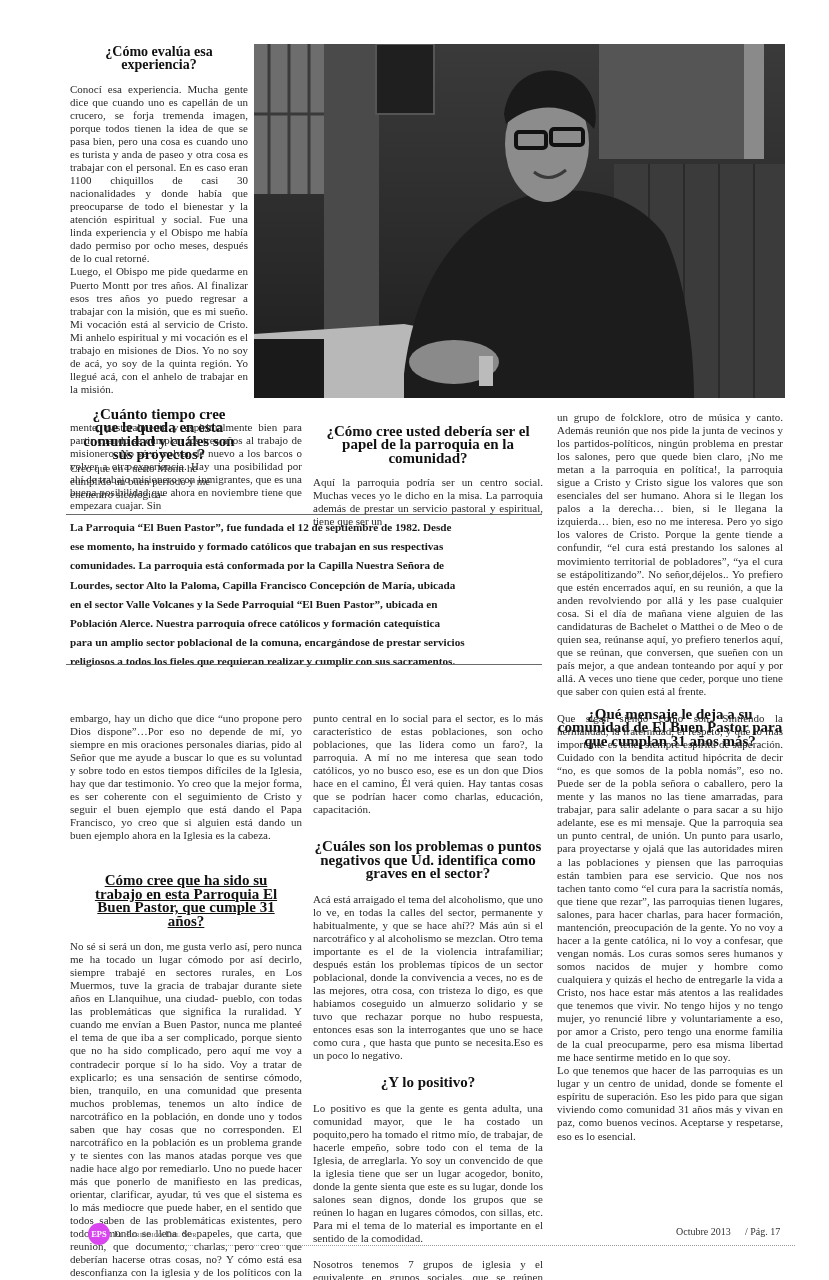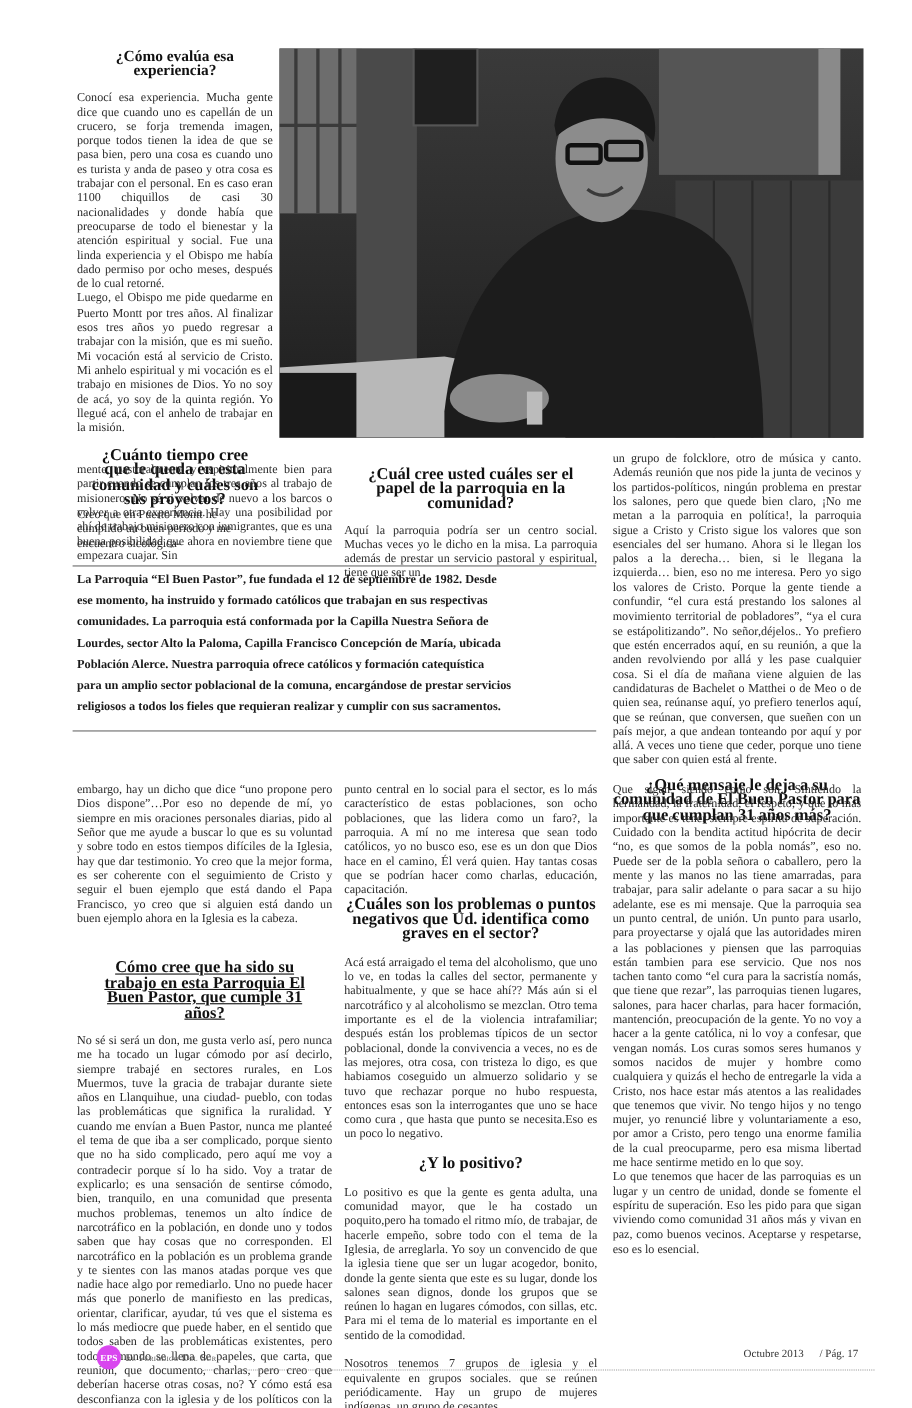--- a/index.html
+++ b/index.html
@@ -70,50 +70,51 @@
     <rect x="297" y="85" width="32" height="16" rx="3" fill="none" stroke="#111" stroke-width="4"></rect>
 
     <path d="M280,128 Q295,140 312,126" stroke="#3a3a3a" stroke-width="3" fill="none"></path>
 
     <ellipse cx="200" cy="318" rx="45" ry="22" fill="#8a8a8a"></ellipse>
     <rect x="225" y="312" width="14" height="30" fill="#bbb"></rect>
   </svg>
 </div>
 
 <div class="abs" style="left:313px; top:425px; width:230px;">
-  <h3 class="q" style="padding:0 8px;">¿Cuál cree usted cuáles ser el  papel de la parroquia en la comunidad?</h3>
+  <h3 class="q" style="padding:0 8px;">¿Cómo cree usted debería ser el  papel de la parroquia en la comunidad?</h3>
   <div class="body-text" style="margin-top:11px;">Aquí la parroquia podría ser un centro social. Muchas veces yo le dicho en la misa. La parroquia además de prestar un servicio pastoral y espiritual, tiene que ser un</div>
 </div>
 
 <div class="abs" style="left:557px; top:411px; width:226px;">
   <div class="body-text">un grupo de folcklore, otro de música y canto. Además reunión que nos pide la junta de vecinos y los partidos-políticos, ningún problema en prestar los salones, pero que quede bien claro, ¡No me metan a la parroquia en política!, la parroquia sigue a Cristo y Cristo sigue los valores que son esenciales del ser humano. Ahora si le llegan los palos a la derecha… bien, si le llegana la izquierda… bien, eso no me interesa. Pero yo sigo los valores de Cristo. Porque la gente tiende a confundir, “el cura está prestando los salones al movimiento territorial de pobladores”, “ya el cura se estápolitizando”. No señor,déjelos.. Yo prefiero que estén encerrados aquí, en su reunión, a que la anden revolviendo por allá y les pase cualquier cosa. Si el día de mañana viene alguien de las candidaturas de Bachelet o Matthei o de Meo o de quien sea, reúnanse aquí, yo prefiero tenerlos aquí, que se reúnan, que conversen, que sueñen con un país mejor, a que andean tonteando por aquí y por allá. A veces uno tiene que ceder, porque uno tiene que saber con quien está al frente.</div>
   <h3 class="q" style="margin-top:10px;">¿Qué mensaje le deja a su comunidad de El Buen Pastor para que cumplan 31 años más?</h3>
 </div>
 
 <div class="abs rule" style="left:66px; top:514px; width:476px;"></div>
 <div class="abs callout" style="left:70px; top:518px; width:470px;">
   <div>La Parroquia “El Buen Pastor”, fue fundada el 12 de septiembre de 1982. Desde</div>
   <div>ese momento, ha instruido y formado católicos que trabajan en sus respectivas</div>
   <div>comunidades. La parroquia está conformada por la Capilla Nuestra Señora de</div>
   <div>Lourdes, sector Alto la Paloma, Capilla Francisco Concepción de María, ubicada</div>
+  <div>en  el sector Valle Volcanes y la Sede Parroquial “El Buen Pastor”, ubicada en</div>
   <div>Población Alerce. Nuestra parroquia ofrece católicos y formación catequística</div>
   <div>para un amplio sector poblacional de la comuna, encargándose de prestar servicios</div>
   <div>religiosos a todos los fieles que requieran realizar y cumplir con sus sacramentos.</div>
 </div>
 <div class="abs rule" style="left:66px; top:664px; width:476px;"></div>
 
 <div class="abs" style="left:70px; top:712px; width:232px;">
   <div class="body-text">embargo,  hay un dicho que dice “uno propone pero Dios dispone”…Por eso no depende de mí, yo siempre en mis oraciones personales diarias, pido al Señor que me ayude a buscar lo que es su voluntad y sobre todo en estos tiempos difíciles de la Iglesia, hay que dar testimonio. Yo creo que la mejor forma, es ser coherente con el seguimiento de Cristo y seguir el buen ejemplo que está dando el Papa Francisco, yo creo que si alguien está dando un buen ejemplo ahora en la Iglesia es la cabeza.</div>
   <h3 class="q" style="margin-top:32px; padding:0 24px;text-decoration:underline;">Cómo cree que ha sido su trabajo en esta Parroquia El Buen Pastor, que cumple 31 años?</h3>
   <div class="body-text" style="margin-top:12px;">No sé si será un don, me gusta verlo así, pero nunca me ha tocado un lugar cómodo por así decirlo, siempre trabajé en sectores rurales, en Los Muermos, tuve la gracia de trabajar durante siete años en Llanquihue, una ciudad- pueblo, con todas las problemáticas que significa la ruralidad. Y cuando me envían a Buen Pastor, nunca me planteé el tema de que iba a ser complicado, porque siento que no ha sido complicado, pero aquí me voy a contradecir porque sí lo ha sido. Voy a tratar de explicarlo; es una sensación de sentirse cómodo, bien, tranquilo, en una comunidad que presenta muchos problemas, tenemos un alto índice de narcotráfico en la población, en donde uno y todos saben que hay cosas que no corresponden. El narcotráfico en la población es un problema grande y te sientes con las manos atadas porque ves que nadie hace algo por remediarlo. Uno no puede hacer más que ponerlo de manifiesto en las predicas, orientar, clarificar, ayudar, tú ves que el sistema es lo más mediocre que puede haber, en el sentido que todos saben de las problemáticas existentes, pero todo el mundo se llena de papeles, que carta, que reunión, que documento, charlas, pero creo que deberían hacerse otras cosas, no? Y cómo está esa desconfianza con la iglesia y de los políticos con la Iglesia, no nos pescan, y cuando uno quiere pedir ayuda no te pescan, así de simple.</div>
 </div>
 
 <div class="abs" style="left:313px; top:712px; width:230px;">
   <div class="body-text">punto central en lo social para el sector, es lo más característico de estas poblaciones, son ocho poblaciones, que las lidera como un faro?, la parroquia. A mí no me interesa que sean todo católicos, yo no busco eso, ese es un don que Dios hace en el camino, Él verá quien. Hay tantas cosas que se podrían hacer como charlas, educación, capacitación.</div>
-  <h3 class="q" style="margin-top:0;">¿Cuáles son los problemas o puntos negativos que Ud. identifica como graves en el sector?</h3>
+  <h3 class="q" style="margin-top:24px;">¿Cuáles son los problemas o puntos negativos que Ud. identifica como graves en el sector?</h3>
   <div class="body-text" style="margin-top:12px;">Acá está arraigado el tema del alcoholismo, que uno lo ve, en todas la calles del sector, permanente y habitualmente, y que se hace ahí?? Más aún si el narcotráfico y al alcoholismo se mezclan. Otro tema importante es el de la violencia intrafamiliar; después están los problemas típicos de un sector poblacional, donde la convivencia a veces, no es de las mejores, otra cosa, con tristeza lo digo, es que habiamos coseguido un almuerzo solidario y se tuvo que rechazar porque no hubo respuesta, entonces esas son la interrogantes que uno se hace como cura , que hasta que punto se necesita.Eso es un poco lo negativo.</div>
   <h3 class="q" style="margin-top:14px;">¿Y lo positivo?</h3>
   <div class="body-text" style="margin-top:12px;">Lo positivo es que la gente es genta adulta, una comunidad mayor, que le ha costado un poquito,pero ha tomado el ritmo mío, de trabajar, de hacerle empeño, sobre todo con el tema de la Iglesia, de arreglarla. Yo soy un convencido de que la iglesia tiene que ser un lugar acogedor, bonito, donde la gente sienta que este es su lugar, donde los salones sean dignos, donde los grupos que se reúnen lo hagan en lugares cómodos, con sillas, etc. Para mi el tema de lo material es importante en el sentido de la comodidad.</div>
   <div class="body-text" style="margin-top:13px;">Nosotros tenemos 7 grupos de iglesia y el equivalente en grupos sociales.  que se reúnen periódicamente. Hay un grupo de mujeres indígenas, un grupo de cesantes,</div>
 </div>
 
 <div class="abs" style="left:557px; top:712px; width:226px;">
   <div class="body-text">Que sigan siendo como son. Sintiendo la hermandad, la fraternidad, el respeto, y que lo más importante es tener siempre espíritu de superación. Cuidado con la bendita actitud hipócrita de decir “no, es que somos de la pobla nomás”, eso no. Puede ser de la pobla señora o caballero, pero la mente y las manos no las tiene amarradas, para trabajar, para salir adelante o para sacar a su hijo adelante, ese es mi mensaje. Que la parroquia sea un punto central, de unión. Un punto para usarlo, para proyectarse y ojalá que las autoridades miren a las poblaciones y piensen que las parroquias están tambien para ese servicio. Que nos nos tachen tanto como “el cura para la sacristía nomás, que tiene que rezar”, las parroquias tienen lugares, salones, para hacer charlas, para hacer formación, mantención, preocupación de la gente. Yo no voy a hacer a la gente católica, ni lo voy a confesar, que vengan nomás. Los curas somos seres humanos y somos nacidos de mujer y hombre como cualquiera y quizás el hecho de entregarle la vida  a Cristo, nos hace estar más atentos a las realidades que tenemos que vivir. No tengo hijos y no tengo mujer, yo renuncié libre y voluntariamente a eso, por amor a Cristo, pero tengo una enorme familia de la cual preocuparme, pero esa misma libertad me hace sentirme metido en lo que soy.</div>
   <div class="body-text">Lo que tenemos que hacer de las parroquias es un lugar y un centro de unidad, donde se fomente el espíritu de superación. Eso les pido para que sigan viviendo como comunidad 31 años más y vivan en paz, como buenos vecinos. Aceptarse y respetarse, eso es lo esencial.</div>
 </div>

